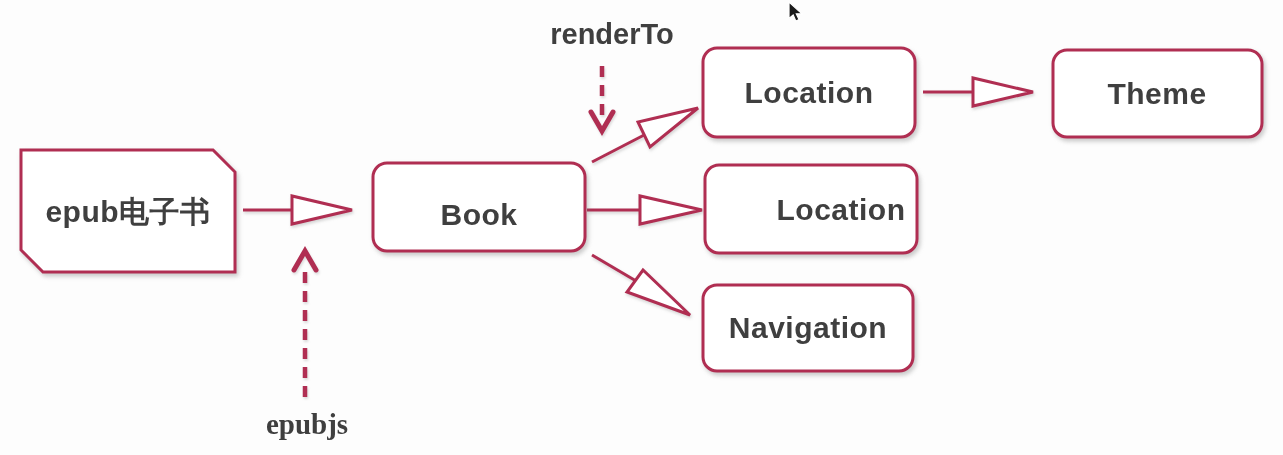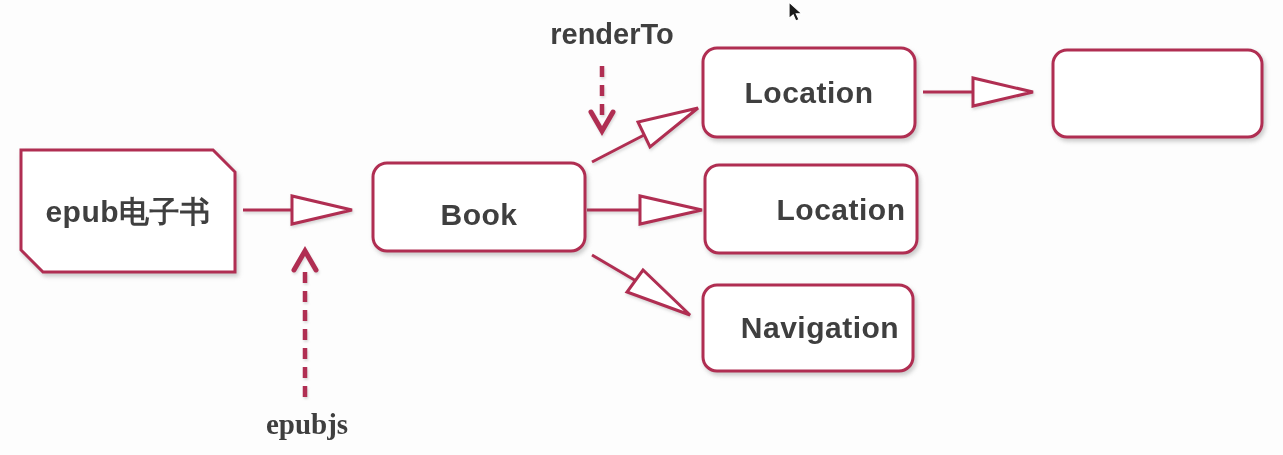--- a/index.html
+++ b/index.html
@@ -127,22 +127,23 @@
       <polygon class="cursor-shape" points="0,0 0,16.5 4.2,13 6.8,19 10,17.6 7.3,11.8 13,11.8"></polygon>
     </g>
   </svg>
 
   <div class="label node-label" style="left:128px; top:212px;">epub电子书</div>
 
   <div class="label node-label" style="left:479px; top:215px;">Book</div>
 
   <div class="label node-label" style="left:809px; top:93px;">Location</div>
 
+  <div class="label node-label" style="left:1157px; top:94px;">Theme</div>
 
   <div class="label node-label" style="left:811px; top:210px;margin-left:30px;">Location</div>
 
-  <div class="label node-label" style="left:808px; top:328px;margin-left:12px;">Navigation</div>
+  <div class="label node-label" style="left:808px; top:328px;">Navigation</div>
 
   <div class="label annotation-label" style="left:612px; top:34px;">renderTo</div>
 
   <div class="label annotation-label" style="left:307px; top:424px;font-family:Liberation Serif, serif;">epubjs</div>
 
 </div>
 
 </body></html>

